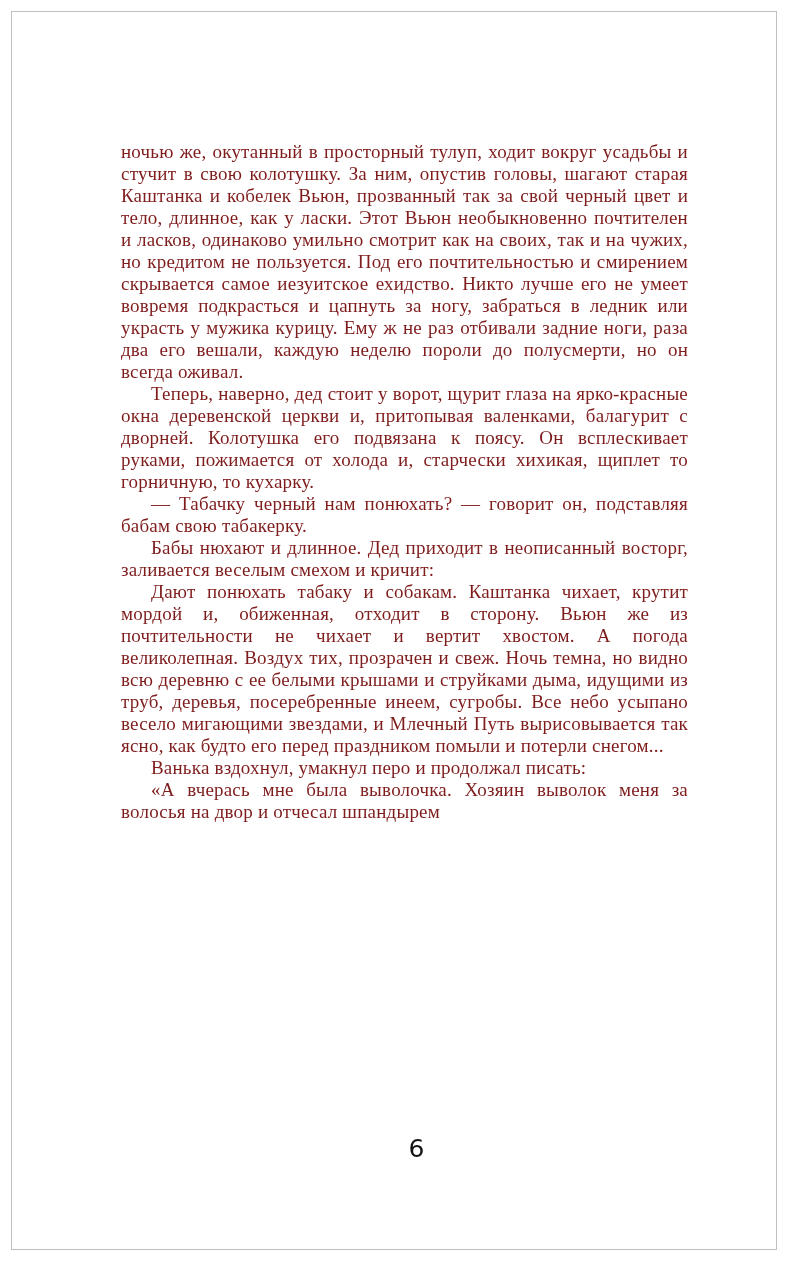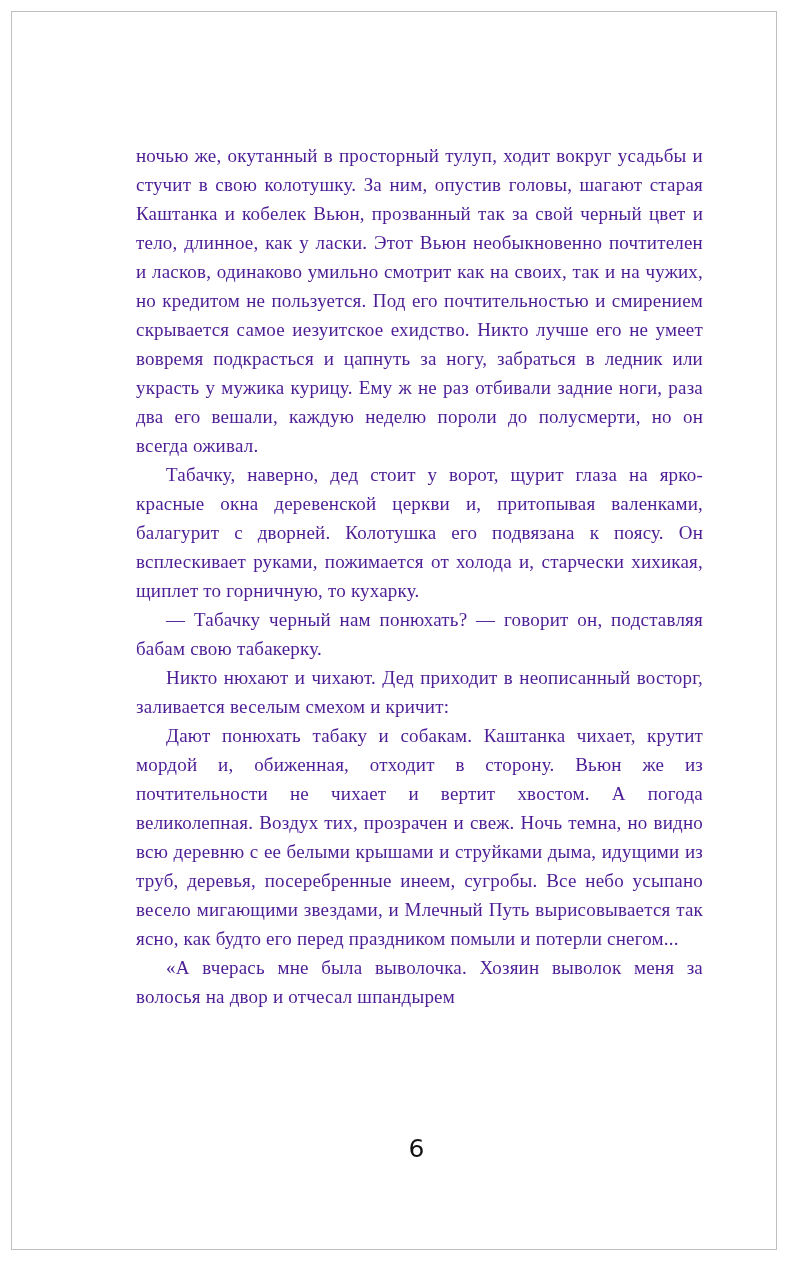--- a/index.html
+++ b/index.html
@@ -19,26 +19,26 @@
     left: 11px;
     top: 11px;
     width: 766px;
     height: 1239px;
     border: 1px solid #bfbfbf;
     box-sizing: border-box;
     background: #ffffff;
   }
   .text-block {
     position: absolute;
-    left: 136px;
+    left: 121px;
     top: 141px;
     width: 567px;
-    color: #4c1d95;
+    color: #7f1d1d;
     font-size: 19px;
-    line-height: 29px;
+    line-height: 22px;
     text-align: justify;
     letter-spacing: 0.2px;
   }
   .text-block p {
     margin: 0;
     padding: 0;
     text-indent: 30px;
   }
   .text-block p.continuation {
     text-indent: 0;
@@ -54,20 +54,21 @@
     color: #121212;
   }
 </style>
 </head>
 <body>
 
 <div class="page-frame"></div>
 
 <div class="text-block">
   <p class="continuation">ночью же, окутанный в просторный тулуп, ходит вокруг усадьбы и стучит в свою колотушку. За ним, опустив головы, шагают старая Каштанка и кобелек Вьюн, прозванный так за свой черный цвет и тело, длинное, как у ласки. Этот Вьюн необыкновенно почтителен и ласков, одинаково умильно смотрит как на своих, так и на чужих, но кредитом не пользуется. Под его почтительностью и смирением скрывается самое иезуитское ехидство. Никто лучше его не умеет вовремя подкрасться и цапнуть за ногу, забраться в ледник или украсть у мужика курицу. Ему ж не раз отбивали задние ноги, раза два его вешали, каждую неделю пороли до полусмерти, но он всегда оживал.</p>
-  <p>Табачку, наверно, дед стоит у ворот, щурит глаза на ярко-красные окна деревенской церкви и, притопывая валенками, балагурит с дворней. Колотушка его подвязана к поясу. Он всплескивает руками, пожимается от холода и, старчески хихикая, щиплет то горничную, то кухарку.</p>
+  <p>Теперь, наверно, дед стоит у ворот, щурит глаза на ярко-красные окна деревенской церкви и, притопывая валенками, балагурит с дворней. Колотушка его подвязана к поясу. Он всплескивает руками, пожимается от холода и, старчески хихикая, щиплет то горничную, то кухарку.</p>
   <p>— Табачку черный нам понюхать? — говорит он, подставляя бабам свою табакерку.</p>
-  <p>Никто нюхают и чихают. Дед приходит в неописанный восторг, заливается веселым смехом и кричит:</p>
+  <p>Бабы нюхают и длинное. Дед приходит в неописанный восторг, заливается веселым смехом и кричит:</p>
   <p>Дают понюхать табаку и собакам. Каштанка чихает, крутит мордой и, обиженная, отходит в сторону. Вьюн же из почтительности не чихает и вертит хвостом. А погода великолепная. Воздух тих, прозрачен и свеж. Ночь темна, но видно всю деревню с ее белыми крышами и струйками дыма, идущими из труб, деревья, посеребренные инеем, сугробы. Все небо усыпано весело мигающими звездами, и Млечный Путь вырисовывается так ясно, как будто его перед праздником помыли и потерли снегом...</p>
+  <p>Ванька вздохнул, умакнул перо и продолжал писать:</p>
   <p>«А вчерась мне была выволочка. Хозяин выволок меня за волосья на двор и отчесал шпандырем</p>
 </div>
 
 <div class="folio">6</div>
 
 </body></html>

